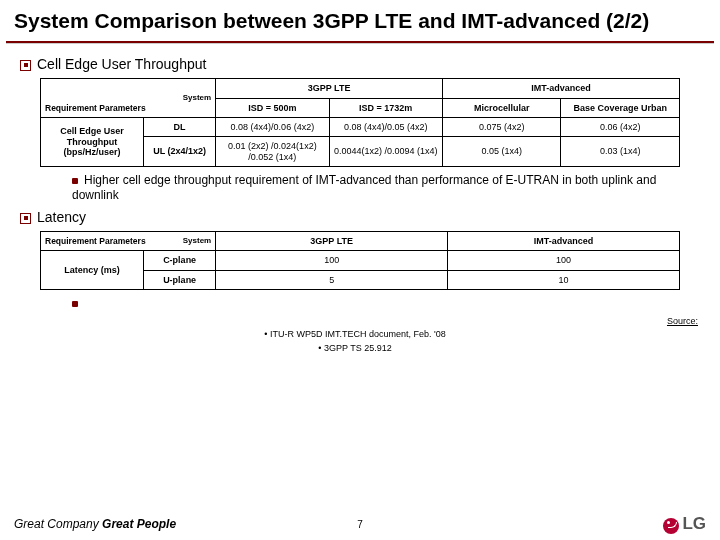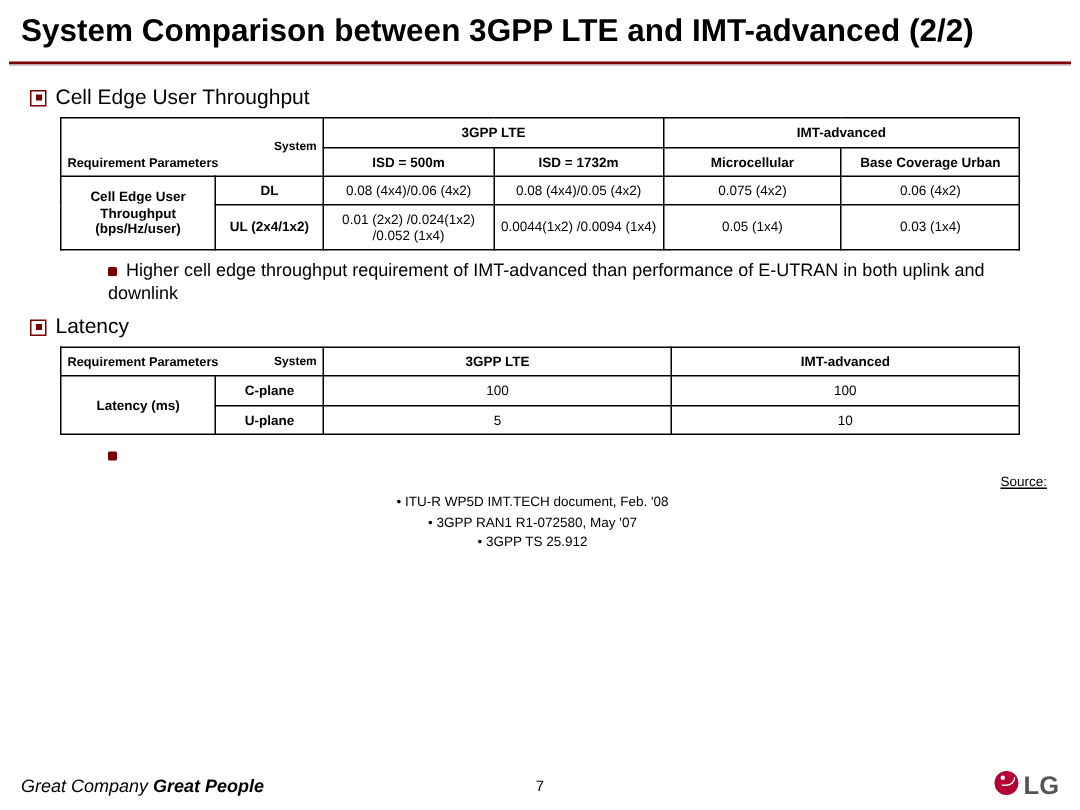--- a/index.html
+++ b/index.html
@@ -136,21 +136,21 @@
   .footer .tagline i { font-style: italic; }
   .footer .tagline b { font-weight: bold; font-style: italic; }
   .pagenum {
     position:absolute;
     left:50%;
     transform:translateX(-50%);
     font-size:10px;
   }
   .lg-logo {
     display:flex;
-    align-items:flex-start;
+    align-items:flex-end;
     gap:3px;
     font-weight:bold;
     font-size:17px;
     color:#555;
   }
   .lg-face {
     width:16px;
     height:16px;
     border-radius:50%;
     background:#b50034;
@@ -278,21 +278,20 @@
       </table>
 
     <div class="sub-bullet">
       <span class="bullet-small"></span>
     </div>
   </div>
 
   <div class="sources">
     <span style="text-decoration:underline">Source:</span>
     <span class="src">• ITU-R WP5D IMT.TECH document, Feb. '08</span>
-    <span class="src">• 3GPP RAN1 R1-072580, May '07</span>
     <span class="src">• 3GPP TS 25.912</span>
   </div>
 
   <div class="footer">
     <span class="tagline">
       <i>Great Company </i><b>Great People</b>
     </span>
     <span class="pagenum">7</span>
     <span class="lg-logo">
       <span class="lg-face"></span>

